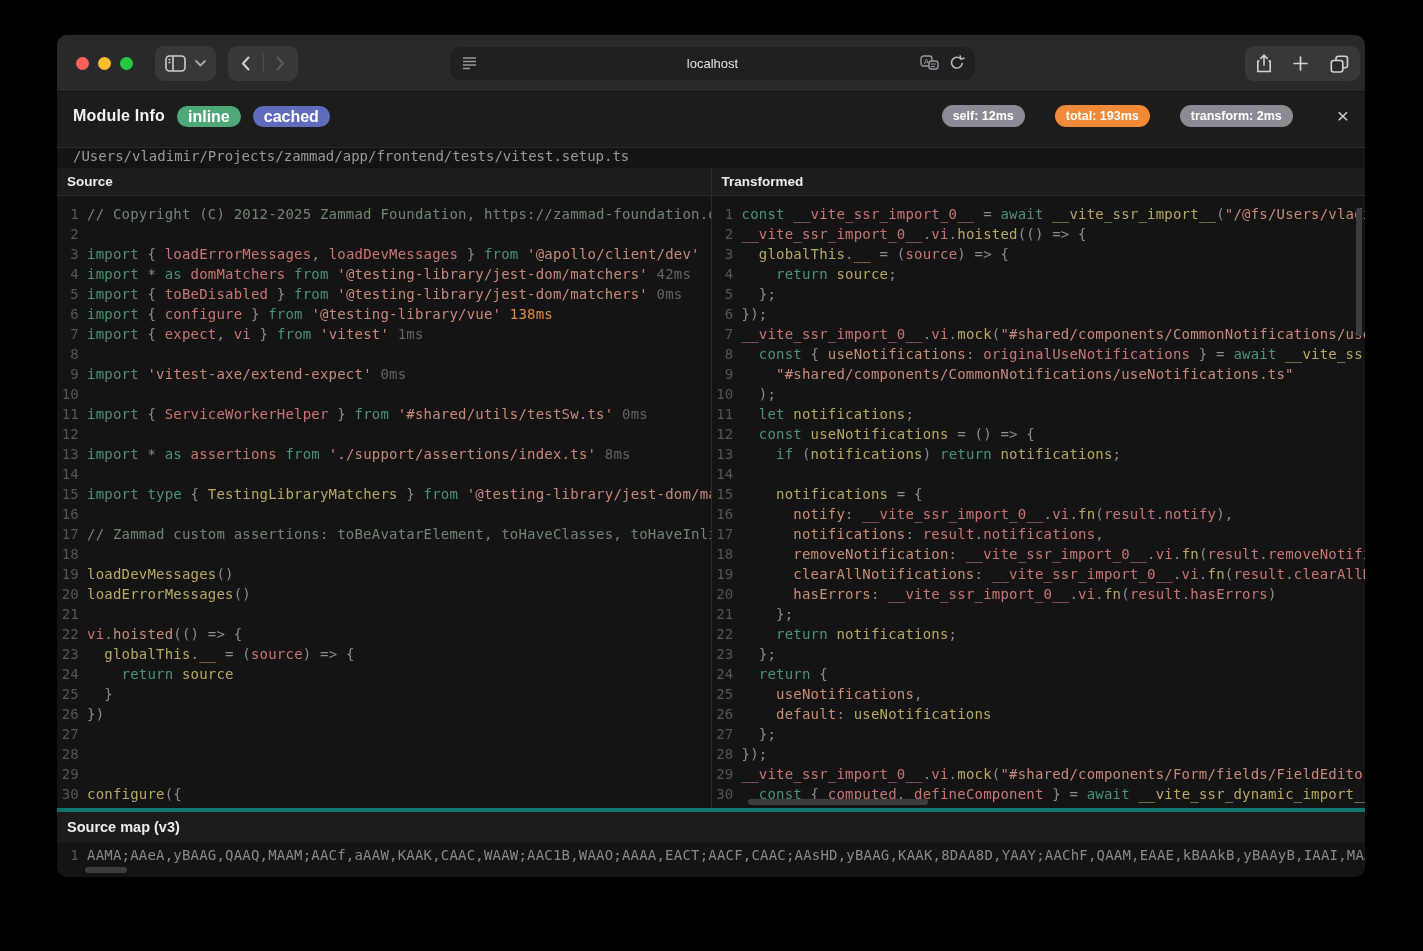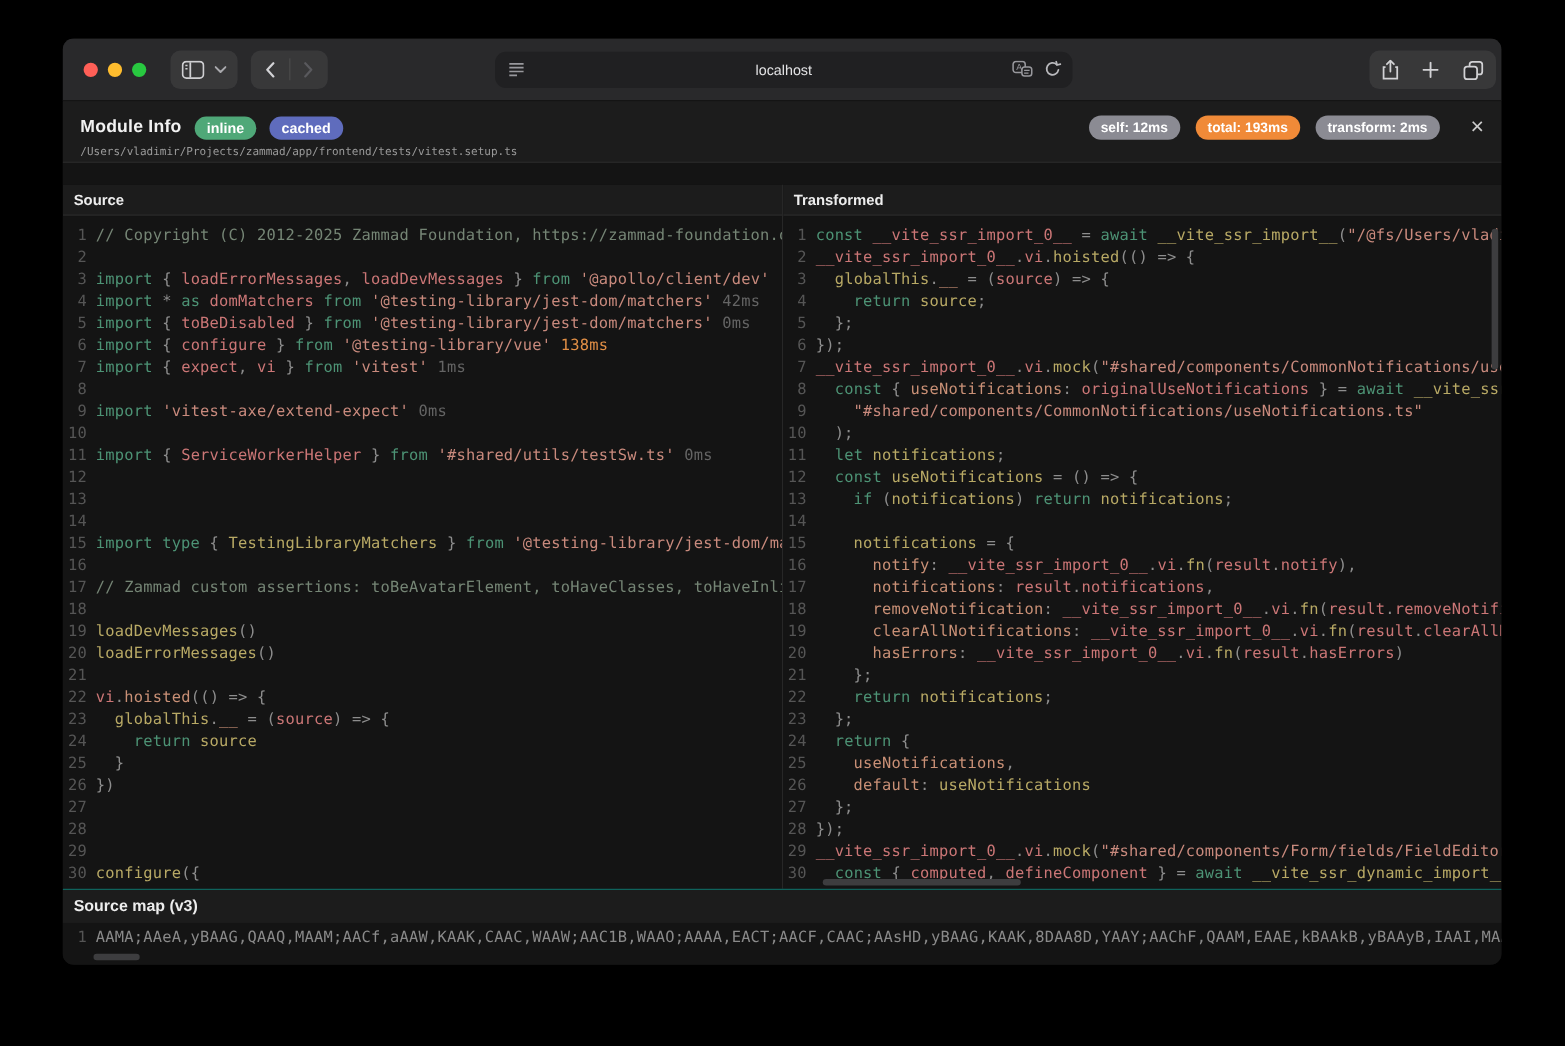--- a/index.html
+++ b/index.html
@@ -28,26 +28,26 @@
   .g-right { left:1188px; width:115px; justify-content:space-around; }
   svg.icn { display:block; }
 
   
   .modinfo { position:absolute; left:0; top:57px; width:100%; height:56px;
              background:#1c1c1c; border-bottom:1px solid #2b2b2b; }
   .mi-row1 { position:absolute; left:16px; top:12px; right:16px; height:24px;
              display:flex; align-items:center; }
   .mi-title { color:#f2f2f2; font-size:16px; font-weight:bold; letter-spacing:.2px; }
   .badge { margin-left:12px; height:21px; line-height:21px; padding:0 11px; border-radius:11px;
-           color:#fff; font-size:13px; font-weight:bold; }
-  .mi-right { margin-left:auto; display:flex; align-items:center; gap:14px; }
+           color:#fff; font-size:16px; font-weight:bold; }
+  .mi-right { margin-left:auto; display:flex; align-items:center; gap:30px; }
   .pill { height:22px; line-height:22px; padding:0 11px; border-radius:11px;
           color:#fff; font-size:12.5px; font-weight:bold; }
   .mi-close { color:#cccccc; font-size:21px; line-height:20px; margin-left:14px; cursor:default; }
-  .mi-path { position:absolute; left:16px; top:41px; color:#9a9a9a; font-size:10px;
+  .mi-path { position:absolute; left:16px; top:56px; color:#9a9a9a; font-size:14px;
              font-family:"DejaVu Sans Mono", monospace; }
 
   
   .panels { position:absolute; left:0; top:133px; width:100%; height:640px; display:flex; }
   .panel { flex:1 1 0; min-width:0; position:relative; overflow:hidden; }
   .panel + .panel { border-left:1px solid #2b2b2b; }
   .panel-header { height:28px; background:#1c1c1c; border-bottom:1px solid #2b2b2b;
                   color:#ededed; font-size:13.5px; font-weight:bold;
                   display:flex; align-items:center; padding-left:10px; }
   .panel-code { position:absolute; top:29px; left:0; right:0; bottom:0;
@@ -69,21 +69,21 @@
   .t-timo{ color:#e08e45; }
 
   
   .vscroll { position:absolute; right:3px; top:40px; width:6px; height:128px;
              background:#3d3d3f; border-radius:3px; }
   .hscroll-t { position:absolute; left:36px; bottom:3px; width:180px; height:6px;
                background:#3d3d3f; border-radius:3px; }
 
   
   .srcmap { position:absolute; left:0; bottom:0; width:100%; height:69px;
-            background:#141414; border-top:1px solid #0f766e; }
+            background:#141414; border-top:4px solid #0f766e; }
   .sm-header { height:30px; background:#1c1c1c; display:flex; align-items:center;
                padding-left:10px; color:#ededed; font-size:14.5px; font-weight:bold; }
   .sm-row { display:flex; height:20px; margin-top:3px; font-family:"DejaVu Sans Mono", monospace;
             font-size:14px; line-height:20px; white-space:pre; letter-spacing:.2px; overflow:hidden; }
   .sm-row .map { color:#8a8a8a; }
   .hscroll-sm { position:absolute; left:28px; bottom:4px; width:42px; height:6px;
                 background:#3d3d3f; border-radius:3px; }
 </style>
 </head>
 <body>
@@ -203,21 +203,21 @@
           <div class="code-row"><span class="ln">3</span><span class="code"><span class="t-kw">import</span><span class="t-pun"> { </span><span class="t-var">loadErrorMessages</span><span class="t-pun">, </span><span class="t-var">loadDevMessages</span><span class="t-pun"> } </span><span class="t-kw">from</span><span class="t-str"> '@apollo/client/dev'</span></span></div>
           <div class="code-row"><span class="ln">4</span><span class="code"><span class="t-kw">import</span><span class="t-pun"> * </span><span class="t-kw">as</span><span class="t-var"> domMatchers</span><span class="t-kw"> from</span><span class="t-str"> '@testing-library/jest-dom/matchers'</span><span class="t-tim"> 42ms</span></span></div>
           <div class="code-row"><span class="ln">5</span><span class="code"><span class="t-kw">import</span><span class="t-pun"> { </span><span class="t-var">toBeDisabled</span><span class="t-pun"> } </span><span class="t-kw">from</span><span class="t-str"> '@testing-library/jest-dom/matchers'</span><span class="t-tim"> 0ms</span></span></div>
           <div class="code-row"><span class="ln">6</span><span class="code"><span class="t-kw">import</span><span class="t-pun"> { </span><span class="t-var">configure</span><span class="t-pun"> } </span><span class="t-kw">from</span><span class="t-str"> '@testing-library/vue'</span><span class="t-timo"> 138ms</span></span></div>
           <div class="code-row"><span class="ln">7</span><span class="code"><span class="t-kw">import</span><span class="t-pun"> { </span><span class="t-var">expect</span><span class="t-pun">, </span><span class="t-var">vi</span><span class="t-pun"> } </span><span class="t-kw">from</span><span class="t-str"> 'vitest'</span><span class="t-tim"> 1ms</span></span></div>
           <div class="code-row"><span class="ln">8</span></div>
           <div class="code-row"><span class="ln">9</span><span class="code"><span class="t-kw">import</span><span class="t-str"> 'vitest-axe/extend-expect'</span><span class="t-tim"> 0ms</span></span></div>
           <div class="code-row"><span class="ln">10</span><span class="code"></span></div>
           <div class="code-row"><span class="ln">11</span><span class="code"><span class="t-kw">import</span><span class="t-pun"> { </span><span class="t-var">ServiceWorkerHelper</span><span class="t-pun"> } </span><span class="t-kw">from</span><span class="t-str"> '#shared/utils/testSw.ts'</span><span class="t-tim"> 0ms</span></span></div>
           <div class="code-row"><span class="ln">12</span><span class="code"></span></div>
-          <div class="code-row"><span class="ln">13</span></div>
+          <div class="code-row"><span class="ln">13</span><span class="code"><span class="t-kw">import</span><span class="t-pun"> * </span><span class="t-kw">as</span><span class="t-var"> assertions</span><span class="t-kw"> from</span><span class="t-str"> './support/assertions/index.ts'</span><span class="t-tim"> 8ms</span></span></div>
           <div class="code-row"><span class="ln">14</span><span class="code"></span></div>
           <div class="code-row"><span class="ln">15</span><span class="code"><span class="t-kw">import type</span><span class="t-pun"> { </span><span class="t-typ">TestingLibraryMatchers</span><span class="t-pun"> } </span><span class="t-kw">from</span><span class="t-str"> '@testing-library/jest-dom/matchers'</span></span></div>
           <div class="code-row"><span class="ln">16</span><span class="code"></span></div>
           <div class="code-row"><span class="ln">17</span><span class="code"><span class="t-cmt">// Zammad custom assertions: toBeAvatarElement, toHaveClasses, toHaveInline</span></span></div>
           <div class="code-row"><span class="ln">18</span><span class="code"></span></div>
           <div class="code-row"><span class="ln">19</span><span class="code"><span class="t-fn">loadDevMessages</span><span class="t-pun">()</span></span></div>
           <div class="code-row"><span class="ln">20</span><span class="code"><span class="t-fn">loadErrorMessages</span><span class="t-pun">()</span></span></div>
           <div class="code-row"><span class="ln">21</span><span class="code"></span></div>
           <div class="code-row"><span class="ln">22</span><span class="code"><span class="t-var">vi</span><span class="t-pun">.</span><span class="t-cst">hoisted</span><span class="t-pun">(() =&gt; {</span></span></div>
           <div class="code-row"><span class="ln">23</span><span class="code"><span class="t-pun">  </span><span class="t-fn">globalThis</span><span class="t-pun">.</span><span class="t-cst">__</span><span class="t-pun"> = (</span><span class="t-var">source</span><span class="t-pun">) =&gt; {</span></span></div>

